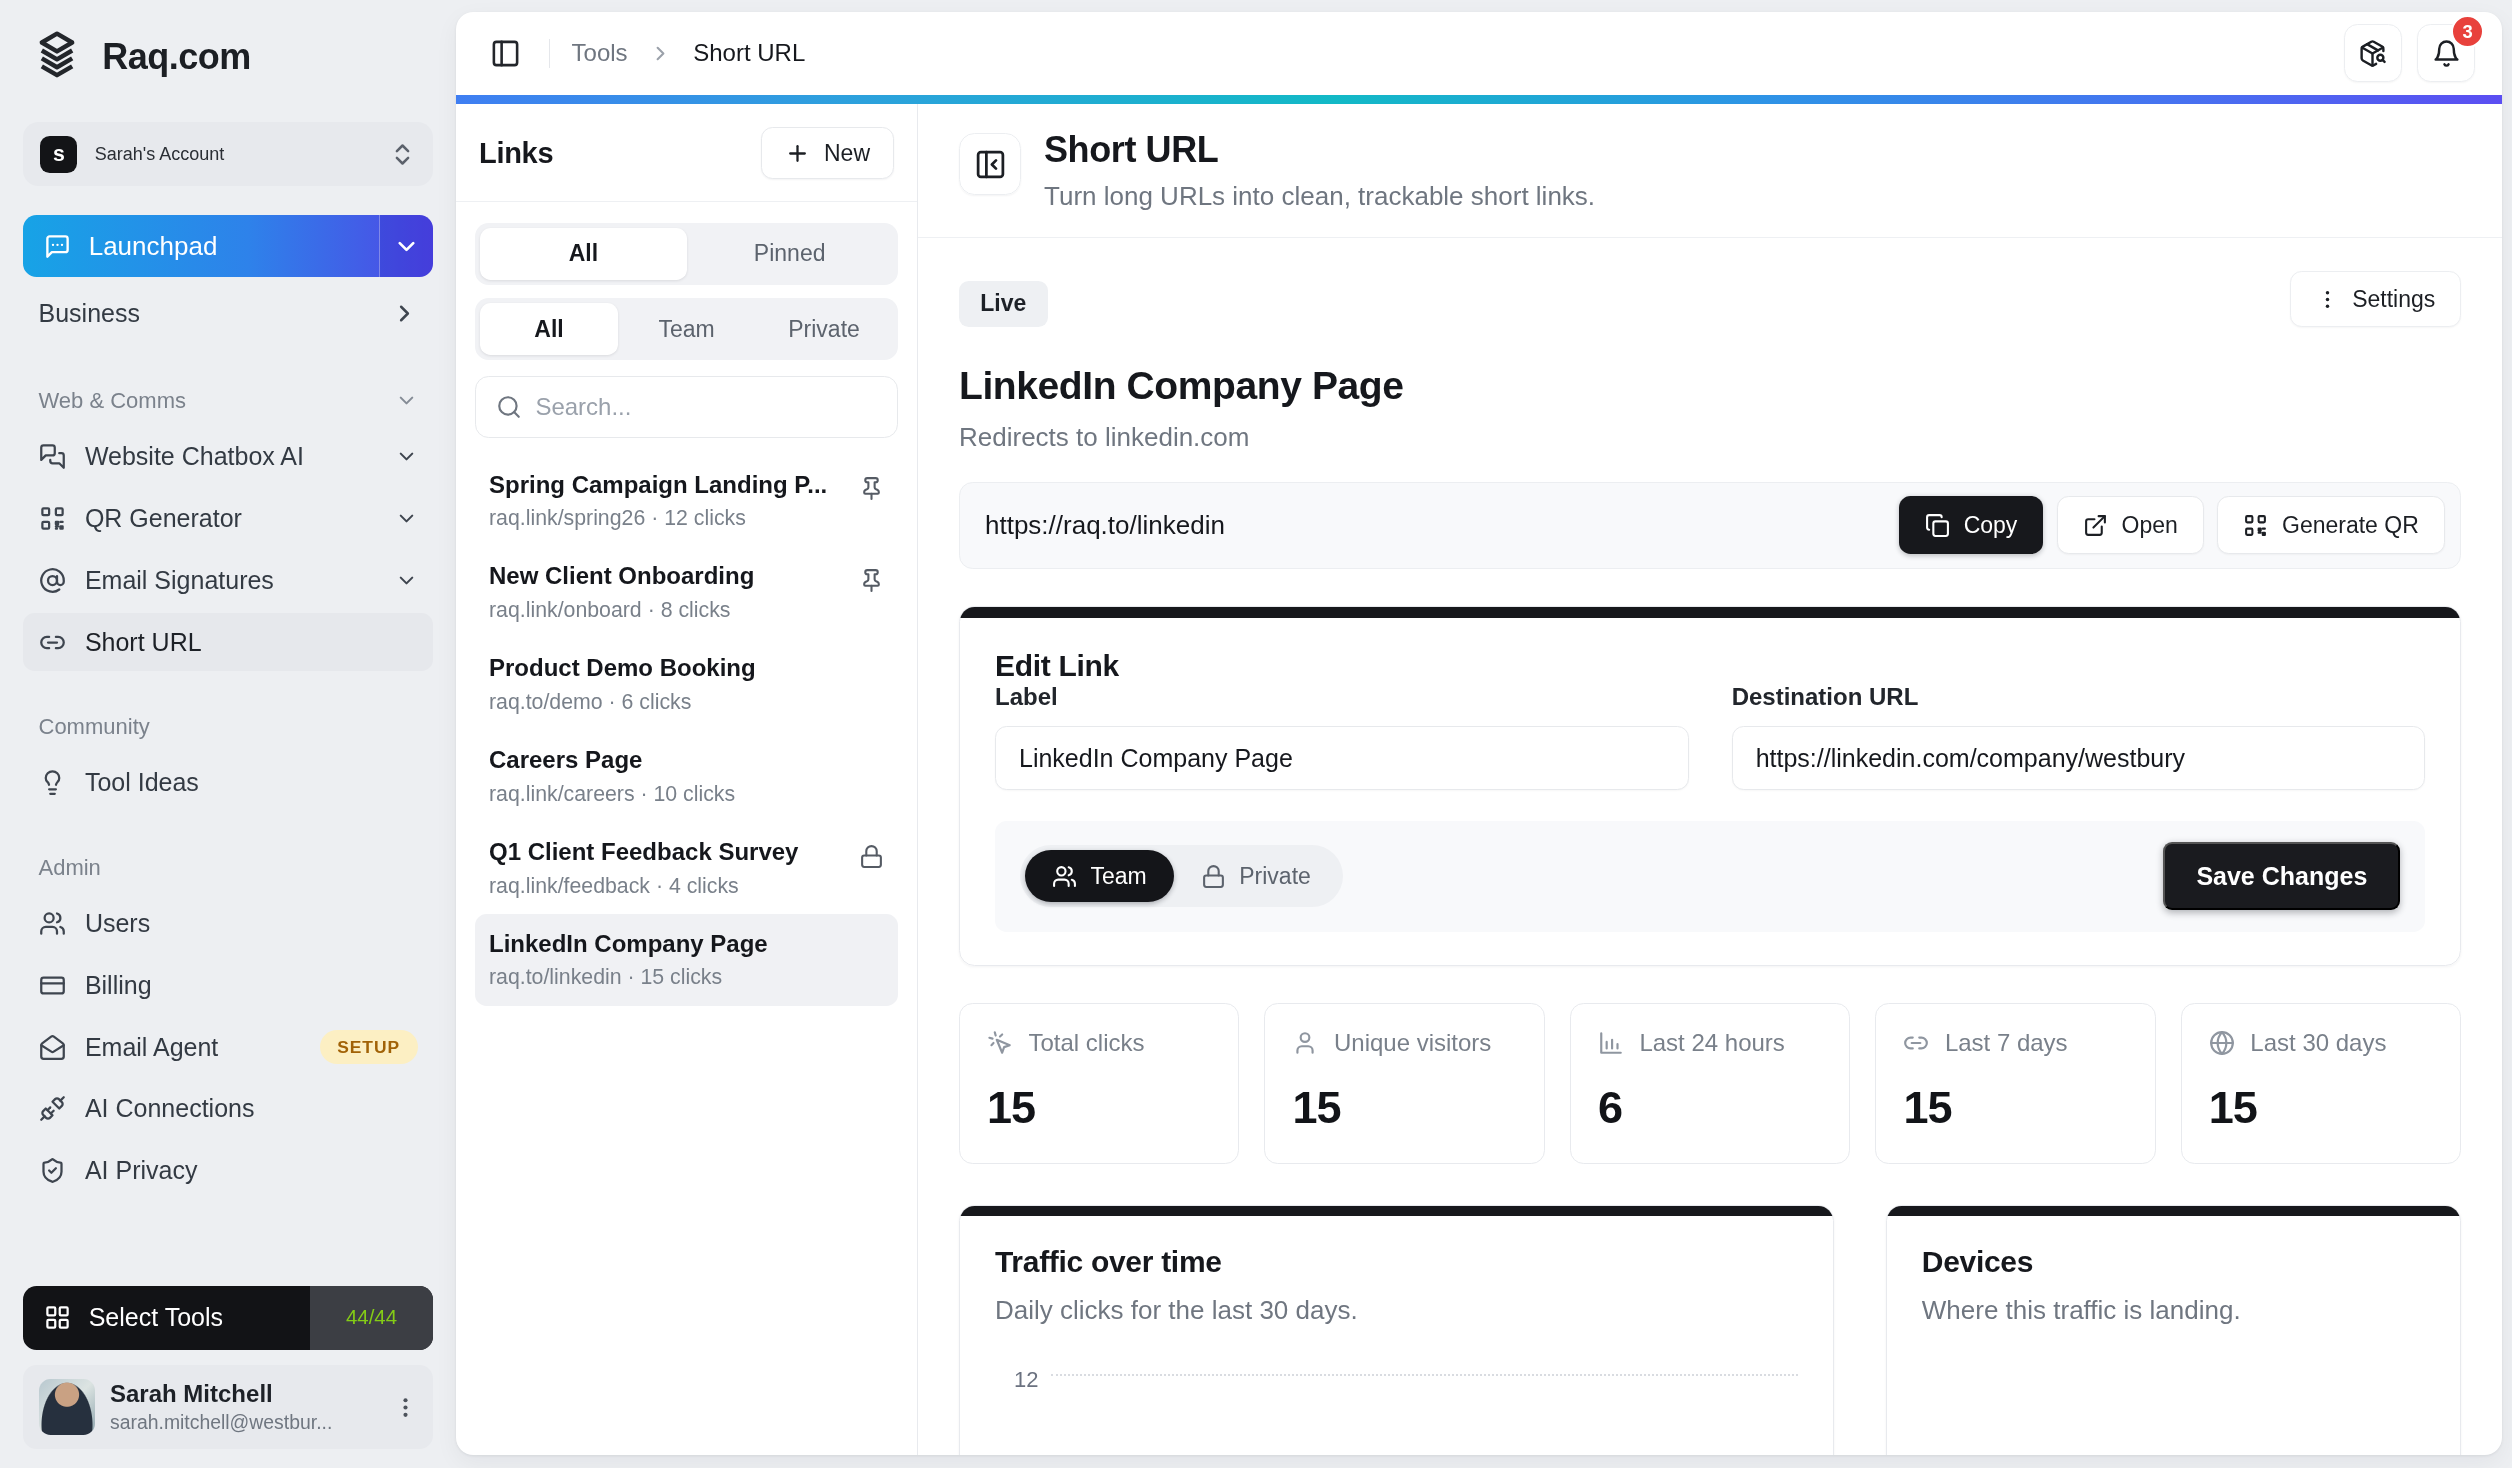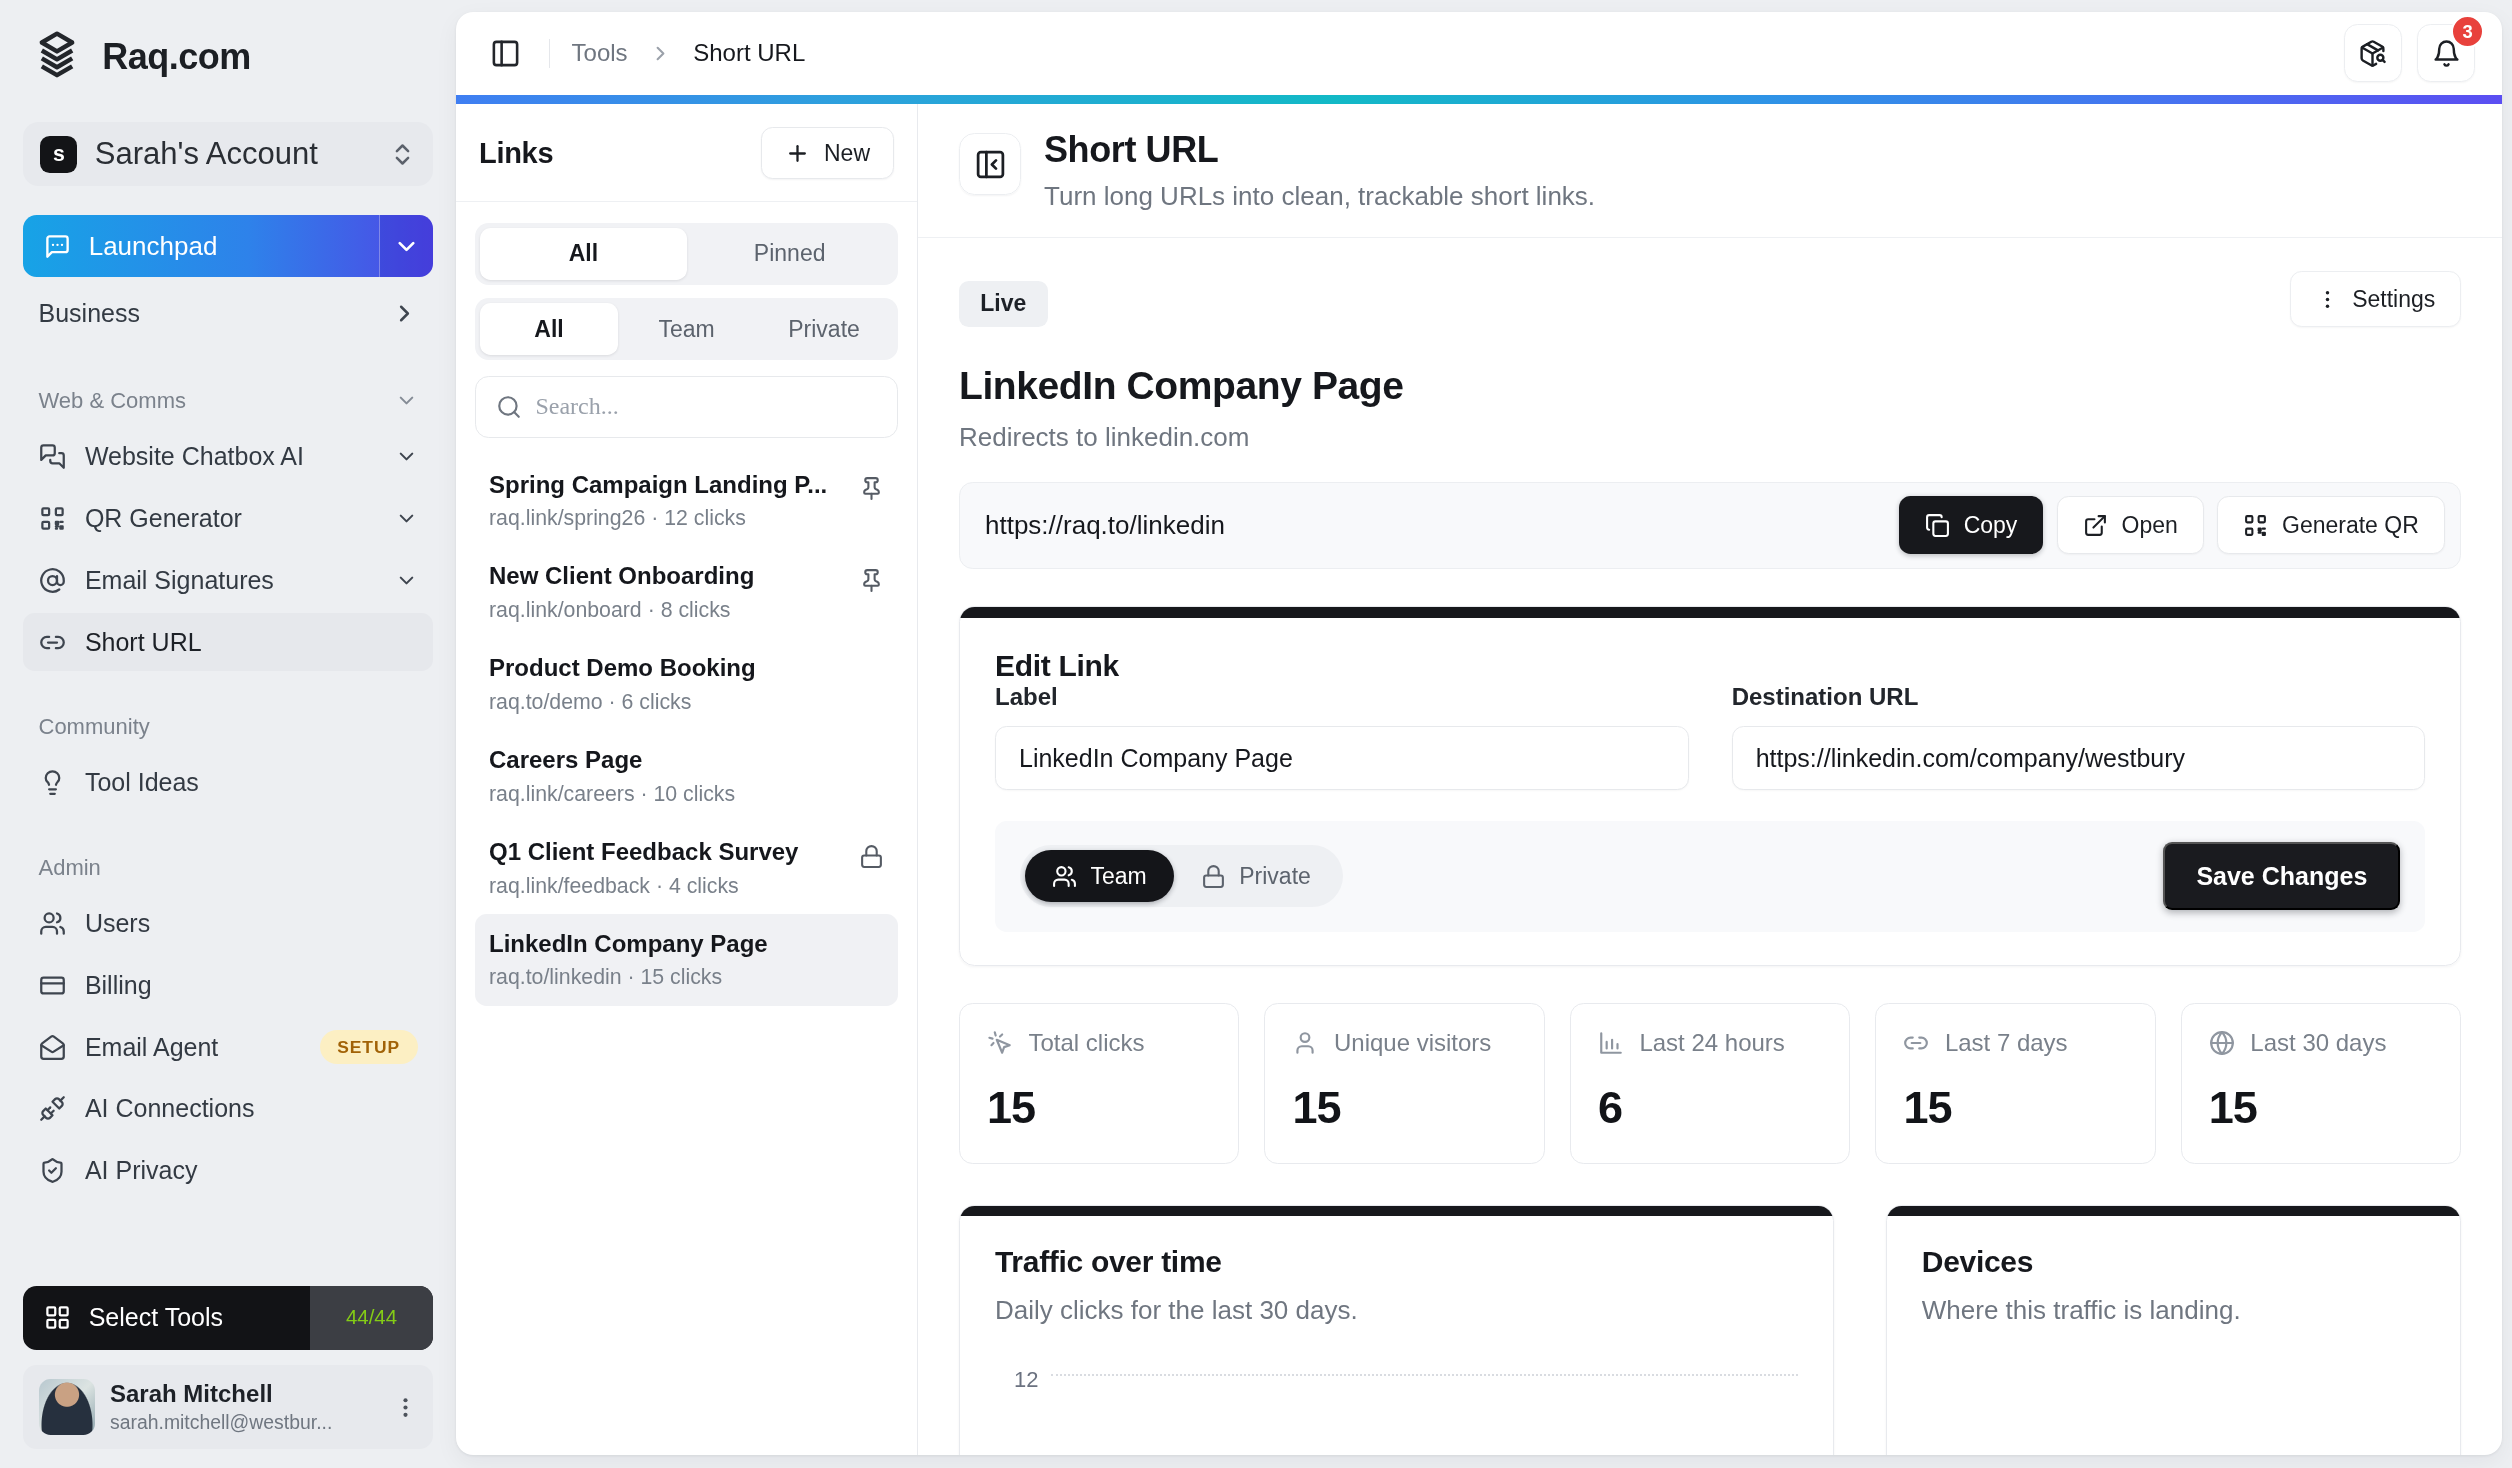--- a/index.html
+++ b/index.html
@@ -15,21 +15,21 @@
   
   .sidebar { width:456px; height:100%; padding:29px 23px 19.4px; display:flex; flex-direction:column; }
   .logo-row { display:flex; align-items:center; gap:17.4px; padding:0 5.8px; }
   .logo-mark { width:56px; height:56px; color:#23262b; }
   .logo-text { font-size:36px; font-weight:700; color:#1c1f24; letter-spacing:-0.5px; }
 
   .account-pill { margin-top:37px; background:#e7e9ed; border-radius:15.5px; height:64px;
     display:flex; align-items:center; gap:17.4px; padding:0 17.4px; cursor:pointer; }
   .account-avatar { width:37px; height:37px; background:#131417; color:#fff; border-radius:9.7px;
     display:flex; align-items:center; justify-content:center; font-size:21.3px; font-weight:600; }
-  .account-name { font-size:31px; font-weight:500; color:#2a2e34; flex:1; }
+  .account-name { font-size:18px; font-weight:500; color:#2a2e34; flex:1; }
   .account-chevrons { color:#5b616b; }
 
   .launchpad { margin-top:29px; height:62px; border-radius:13.6px; overflow:hidden; display:flex;
     background:linear-gradient(90deg,#17a3e6 0%,#2e82ea 55%,#4f46e5 100%);
     color:#fff; cursor:pointer; }
   .launchpad-main { flex:1; display:flex; align-items:center; gap:17.4px; padding:0 21.3px; font-size:26px; font-weight:500; }
   .launchpad-caret { width:54px; display:flex; align-items:center; justify-content:center;
     border-left:1px solid rgba(255,255,255,.35); background:rgba(40,34,190,.25); }
 
   .nav-scroll { flex:1; min-height:0; overflow:hidden; display:flex; flex-direction:column; }
@@ -96,21 +96,21 @@
   .links-body { padding:21.3px 19.4px; border-top:1px solid #eef0f3; flex:1; min-height:0; overflow:hidden; }
 
   .seg { display:flex; background:#f1f2f5; border-radius:13.6px; padding:4.8px; }
   .seg + .seg { margin-top:13.6px; }
   .seg-opt { flex:1; text-align:center; font-size:23px; color:#5c636d; padding:12.6px 0; border-radius:10.7px; cursor:pointer; }
   .seg-opt.active { background:#fff; color:#16181d; font-weight:700; box-shadow:0 1px 2.9px rgba(20,24,33,.1); }
 
   .search-box { margin-top:15.5px; display:flex; align-items:center; gap:13.6px; border:1px solid #e7e9ec;
     border-radius:13.6px; height:62px; padding:0 19.4px; background:#fff; }
   .search-box input { border:0; outline:0; font-size:24px; color:#000000; width:100%; background:transparent;
-    font-family:Liberation Serif, serif; }
+    font-family:Liberation Sans, sans-serif; }
   .search-box input::placeholder { color:#9aa1ab; }
   .search-icon { color:#6f7680; }
 
   .link-list { margin-top:17.4px; display:flex; flex-direction:column; }
   .link-item { border-radius:11.6px; padding:15.5px 13.6px; display:flex; align-items:flex-start; gap:9.7px; cursor:pointer; }
   .link-item.selected { background:#f0f1f4; }
   .link-item-main { flex:1; min-width:0; }
   .link-item-title { font-size:24px; font-weight:600; color:#15171c; white-space:nowrap; overflow:hidden; }
   .link-item-meta { font-size:21.3px; color:#79808a; margin-top:7.8px; }
   .link-item-badge { color:#555b64; margin-top:5.8px; }

